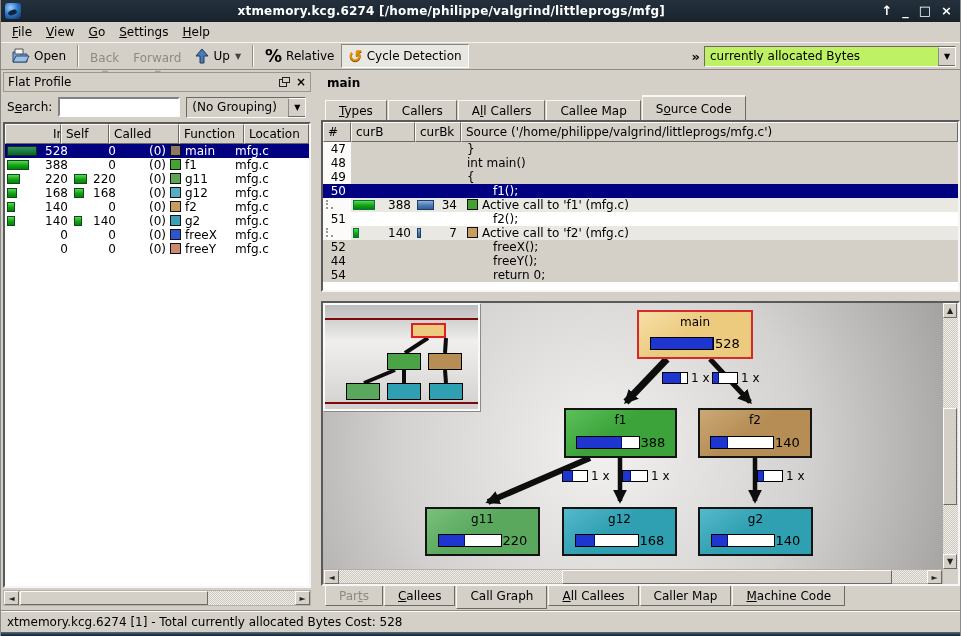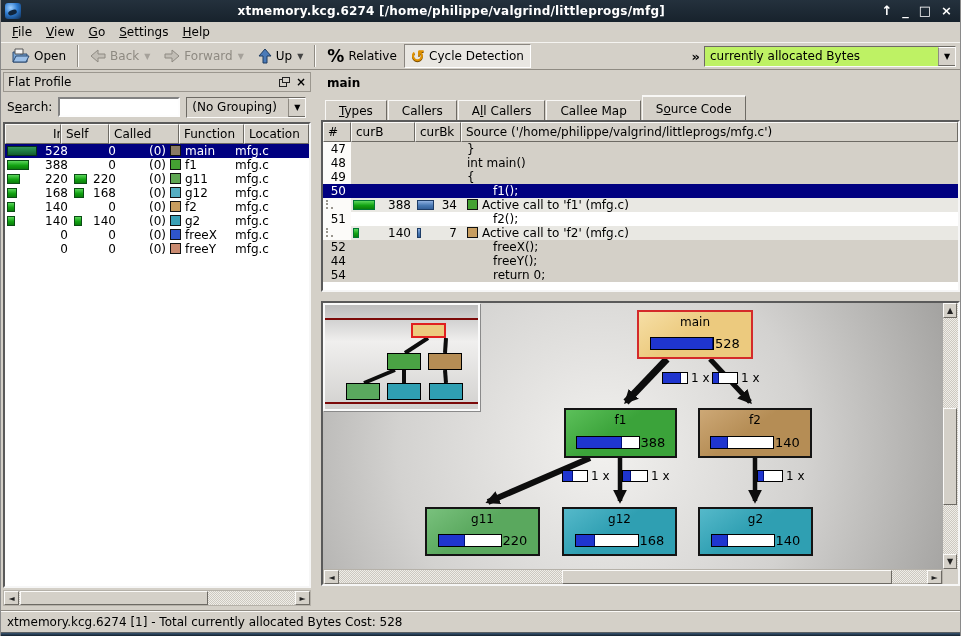--- a/index.html
+++ b/index.html
@@ -22,21 +22,21 @@
   
   .menubar { position:absolute; top:22px; left:0; right:0; height:20px; background:#d4d0c8;
              display:flex; align-items:center; padding-left:4px; }
   .menu-item { padding:2px 7px; }
   u { text-decoration:underline; }
 
   
   .toolbar { position:absolute; top:42px; left:0; right:0; height:28px; background:#d4d0c8;
              border-top:1px solid #f5f4f1; border-bottom:1px solid #8f8b83; display:flex; align-items:center; padding:0 4px; }
   .tbtn { display:flex; align-items:center; gap:4px; padding:2px 6px; height:24px; border:1px solid transparent; }
-  .tbtn.disabled { color:#8e8a82; }
+  .tbtn.disabled { color:#8e8a82;flex-direction:column; }
   .tbtn.checked { background:#e9e7e2; border-top:1px solid #8a8680; border-left:1px solid #8a8680;
                   border-bottom:1px solid #fff; border-right:1px solid #fff; }
   .tsep { width:2px; height:22px; margin:0 4px; border-left:1px solid #8f8b83; border-right:1px solid #fbfaf8; }
   .dd-arrow { font-size:8px; color:#444; margin-left:1px; }
   .dd-arrow.disabled { color:#a5a19a; }
   .pct-glyph { font-size:17px; font-weight:bold; font-style:normal; }
   .cycle-glyph { font-size:17px; font-weight:bold; color:#e09200; text-shadow:0 1px 0 #7a4c00; }
   .tspacer { flex:1; }
   .overflow-chevron { font-size:13px; font-weight:bold; margin-right:4px; }
   .combo { display:flex; align-items:stretch; border-top:1px solid #6d6a64; border-left:1px solid #6d6a64;
@@ -548,18 +548,26 @@
           <span class="sb-btn" style="bottom:0;">▼</span>
         </div>
         <div class="hscrollbar graph-hscroll">
           <span class="sb-btn" style="left:0;">◄</span>
           <span class="sb-thumb" style="left:238px; width:330px;"></span>
           <span class="sb-btn" style="right:0;">►</span>
         </div>
         <div class="graph-corner"></div>
       </div>
 
+      <div class="tabs bottom-tabs" id="bottom-tabs">
+          <div class="tab disabled">Par<u>t</u>s</div>
+          <div class="tab"><u>C</u>allees</div>
+          <div class="tab active">Call Graph</div>
+          <div class="tab"><u>A</u>ll Callees</div>
+          <div class="tab">Caller Map</div>
+          <div class="tab"><u>M</u>achine Code</div>
+        </div>
     </div>
   </div>
 
   <div class="statusbar">xtmemory.kcg.6274 [1] - Total currently allocated Bytes Cost: 528</div>
   <div class="bottom-frame"></div>
 </div>
 
 </body></html>

